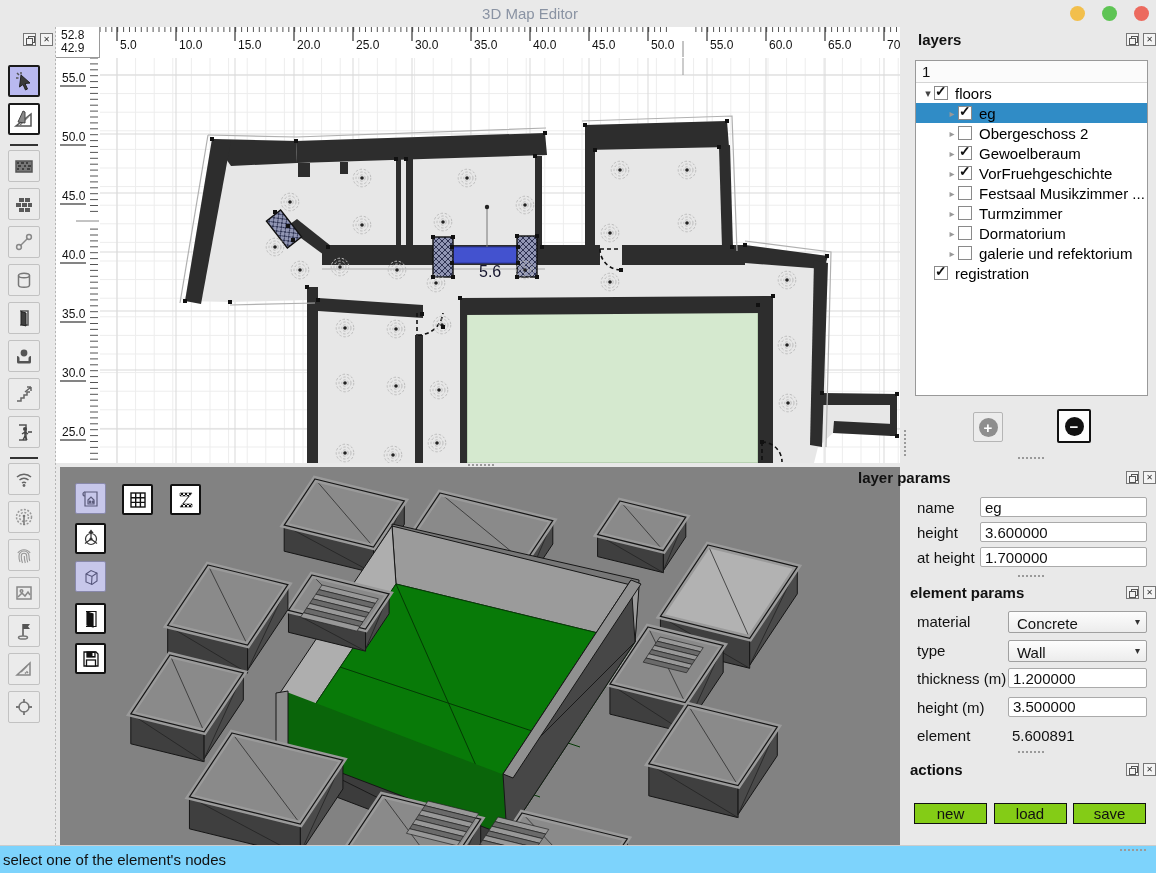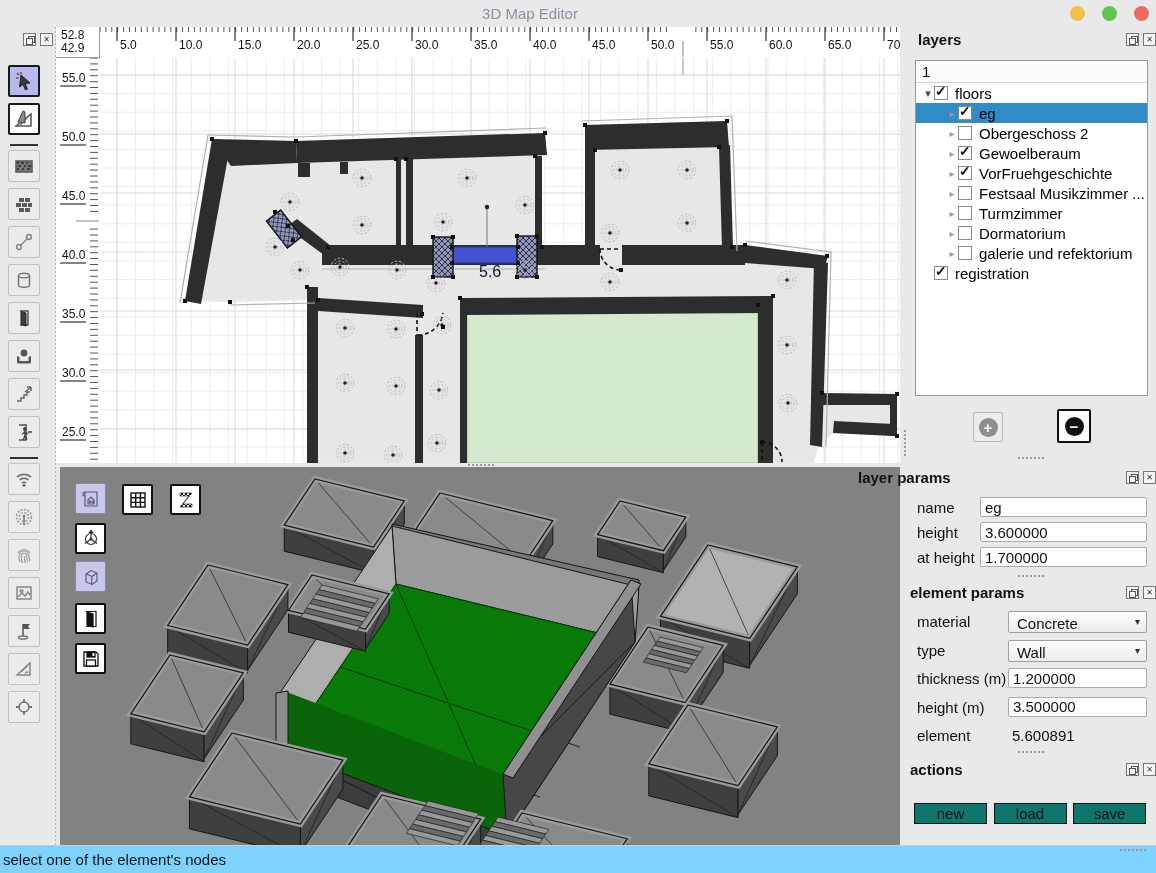--- a/index.html
+++ b/index.html
@@ -46,21 +46,21 @@
   .cb{width:14px;height:14px;border:1px solid #8a8a8a;background:#fff;flex:none;margin-right:7px;position:relative;box-sizing:border-box;}
   .cb .check{position:absolute;left:0px;top:-4px;font-size:14px;font-weight:bold;color:#111;}
   .plusminus{position:absolute;border-radius:2px;display:flex;align-items:center;justify-content:center;box-sizing:border-box;}
   .pm-circle{border-radius:50%;color:#fff;display:flex;align-items:center;justify-content:center;font-weight:bold;}
   .fieldrow{position:absolute;height:22px;}
   .flabel{position:absolute;left:5px;top:2px;font-size:15px;color:#111;white-space:nowrap;}
   .finput{position:absolute;background:#fff;border:1px solid #aaa;border-radius:2px;font-size:15px;color:#111;padding:0 4px;box-sizing:border-box;display:flex;align-items:center;}
   .fcombo{position:absolute;background:linear-gradient(#fdfdfd,#ececec);border:1px solid #a0a0a0;border-radius:2px;font-size:15px;color:#111;padding:0 8px;box-sizing:border-box;display:flex;align-items:flex-end;}
   .fcombo .carrow{position:absolute;right:6px;top:4px;font-size:10px;color:#333;}
   .fstatic{position:absolute;font-size:15px;color:#111;}
-  .actbtn{position:absolute;width:73px;height:21px;background:#0f766e;border:1px solid #111;font-size:15px;color:#111;display:flex;align-items:center;justify-content:center;box-sizing:border-box;}
+  .actbtn{position:absolute;width:73px;height:21px;background:#84cc16;border:1px solid #111;font-size:15px;color:#111;display:flex;align-items:center;justify-content:center;box-sizing:border-box;}
   svg{display:block;}
   svg text{font-family:"Liberation Sans",sans-serif;}
 </style>
 </head>
 <body>
 
 <div class="abs" id="titlebar">
   <div class="abs" id="title-text">3D Map Editor</div>
   <div id="lights">
       <div class="light abs" style="left: 1070px; background: rgb(242, 191, 76);"></div>

